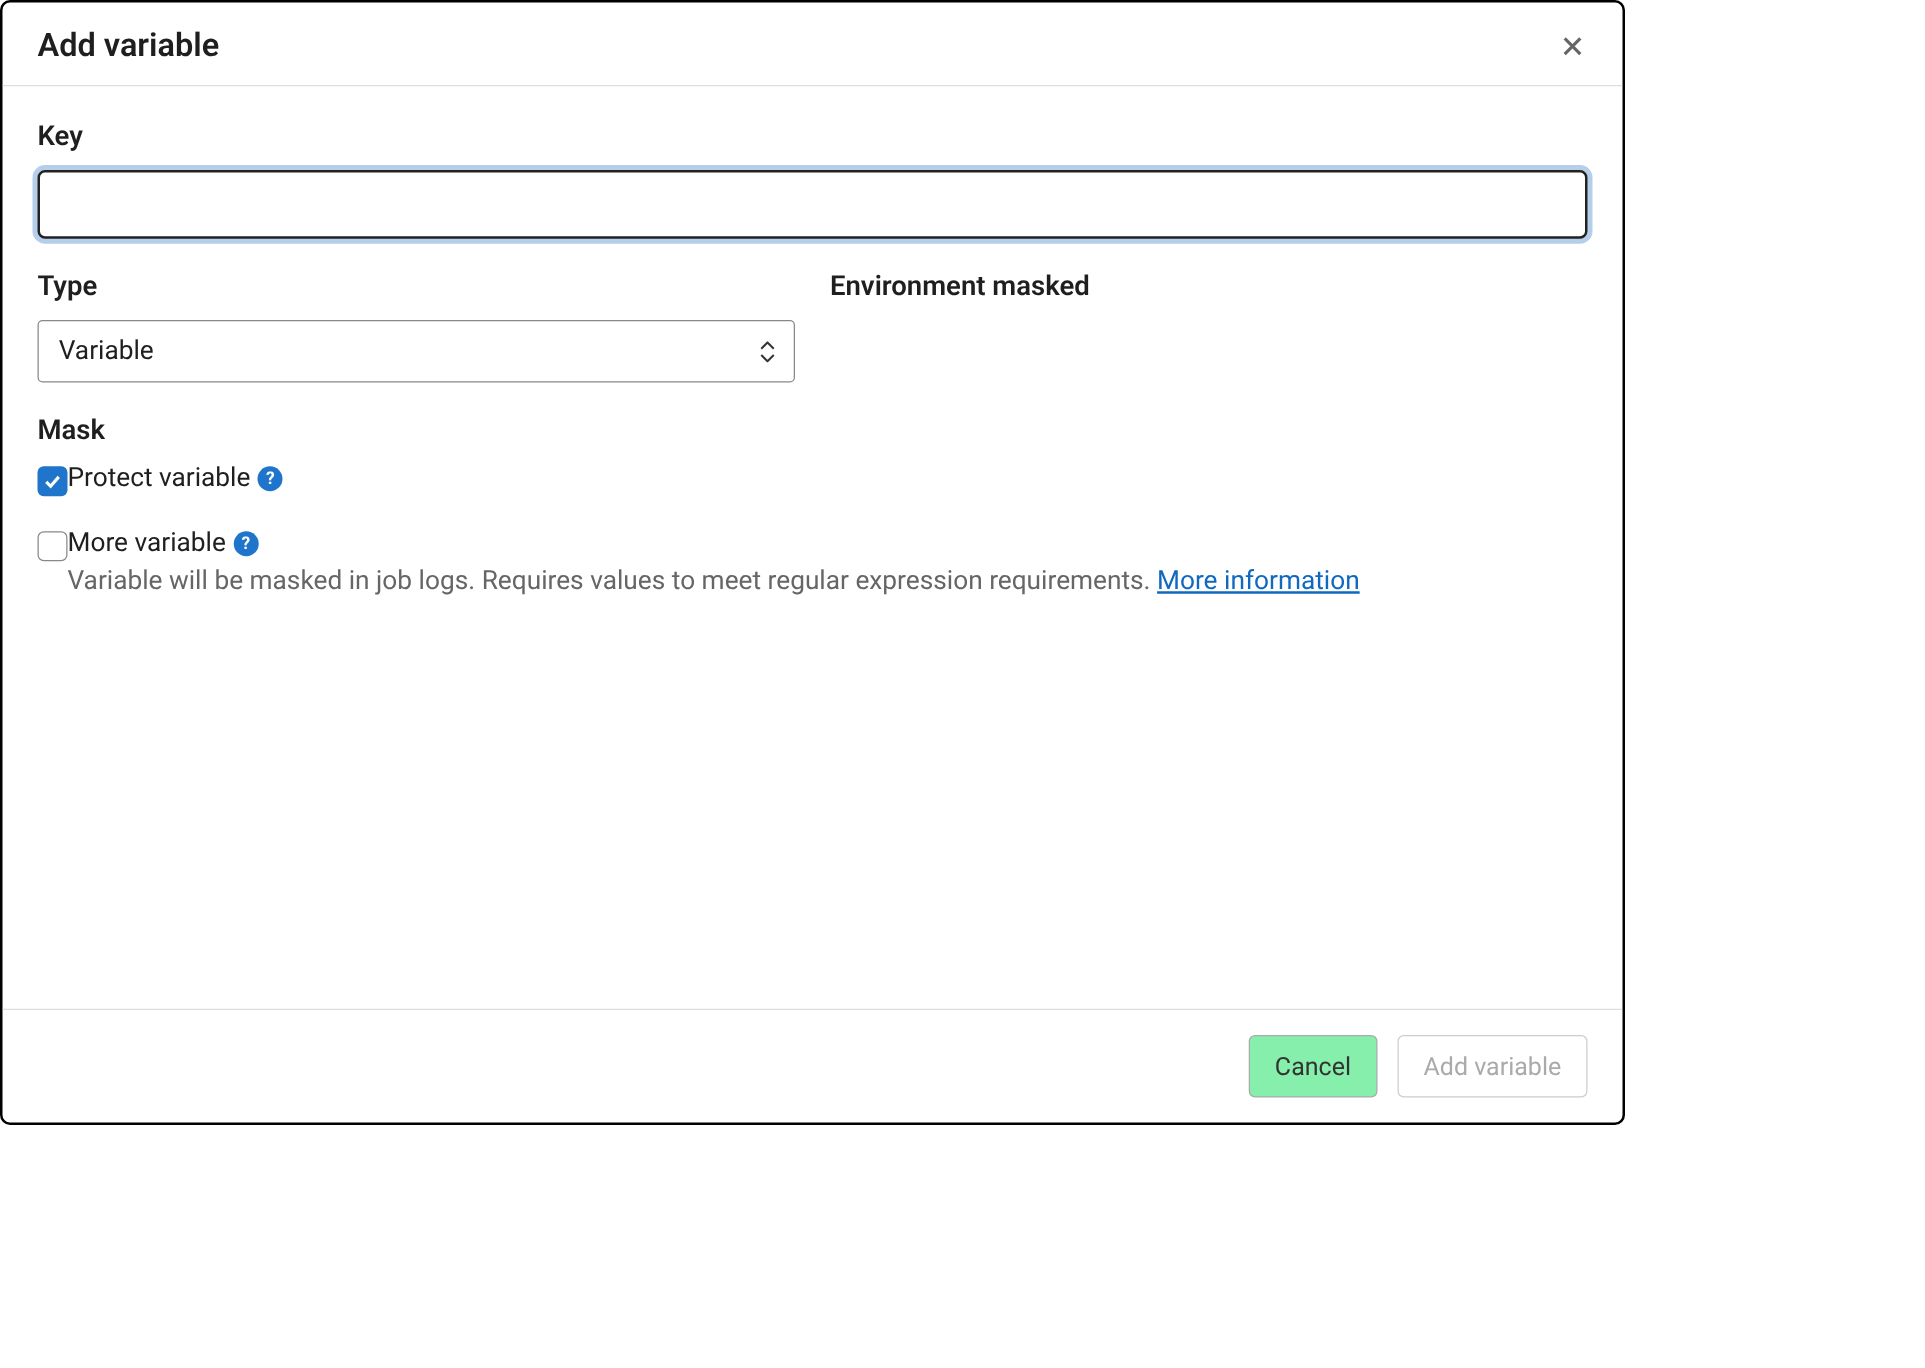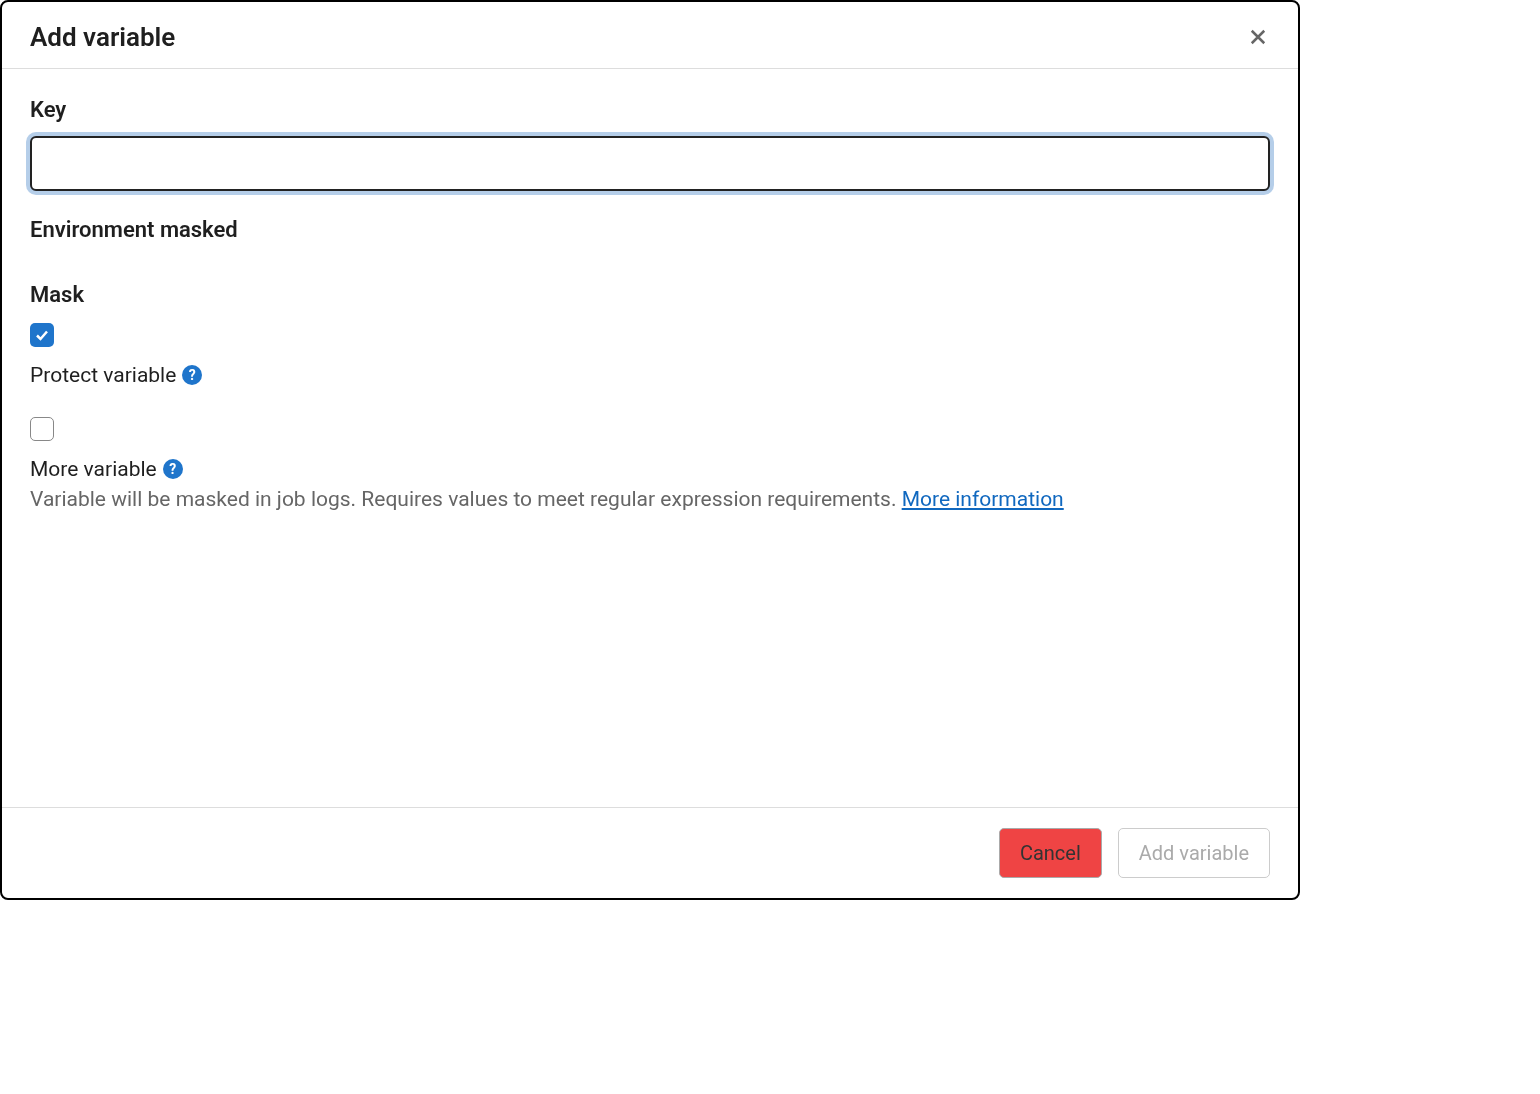--- a/index.html
+++ b/index.html
@@ -117,23 +117,22 @@
     .chevron-icon svg {
       width: 18px;
       height: 18px;
     }
     .flags-section {
       margin-top: 10px;
     }
     .flag-item {
       display: flex;
       align-items: flex-start;
-      gap: 16px;
+      gap: 0;
       margin-bottom: 24px;
-      flex-direction: column;
     }
     .checkbox {
       width: 24px;
       height: 24px;
       border-radius: 5px;
       flex-shrink: 0;
       margin-top: 2px;
       cursor: pointer;
       display: flex;
       align-items: center;
@@ -192,21 +191,21 @@
       gap: 16px;
     }
     .btn {
       padding: 12px 20px;
       font-size: 20px;
       border-radius: 5px;
       cursor: pointer;
       font-family: inherit;
     }
     .btn-cancel {
-      background: #ef4444;
+      background: #86efac;
       border: 1px solid #aaa;
       color: #333;
     }
     .btn-primary {
       background: #fff;
       border: 1px solid #ccc;
       color: #aaa;
     }
   </style>
 </head>
@@ -223,20 +222,34 @@
 
 <div class="body">
 
   <div class="field">
     <label class="field-label">Key</label>
     <input type="text" class="text-input" autofocus="" value="" style="">
   </div>
 
 
   <div class="row field">
+    <div class="col">
+      <label class="field-label">Type</label>
+      <div class="select-box">
+        <span>Variable</span>
+        <span class="updown-icon">
+          <svg viewBox="0 0 14 8">
+              <path d="M2 6 L7 1 L12 6" fill="none" stroke="#333" stroke-width="1.6"></path>
+            </svg>
+          <svg viewBox="0 0 14 8">
+              <path d="M2 2 L7 7 L12 2" fill="none" stroke="#333" stroke-width="1.6"></path>
+            </svg>
+        </span>
+      </div>
+    </div>
     <div class="col">
       <label class="field-label">Environment masked</label>
     </div>
   </div>
 
   <div class="flags-section">
     <label class="field-label">Mask</label>
 
     <div class="flag-item">
       <div class="checkbox checked">

